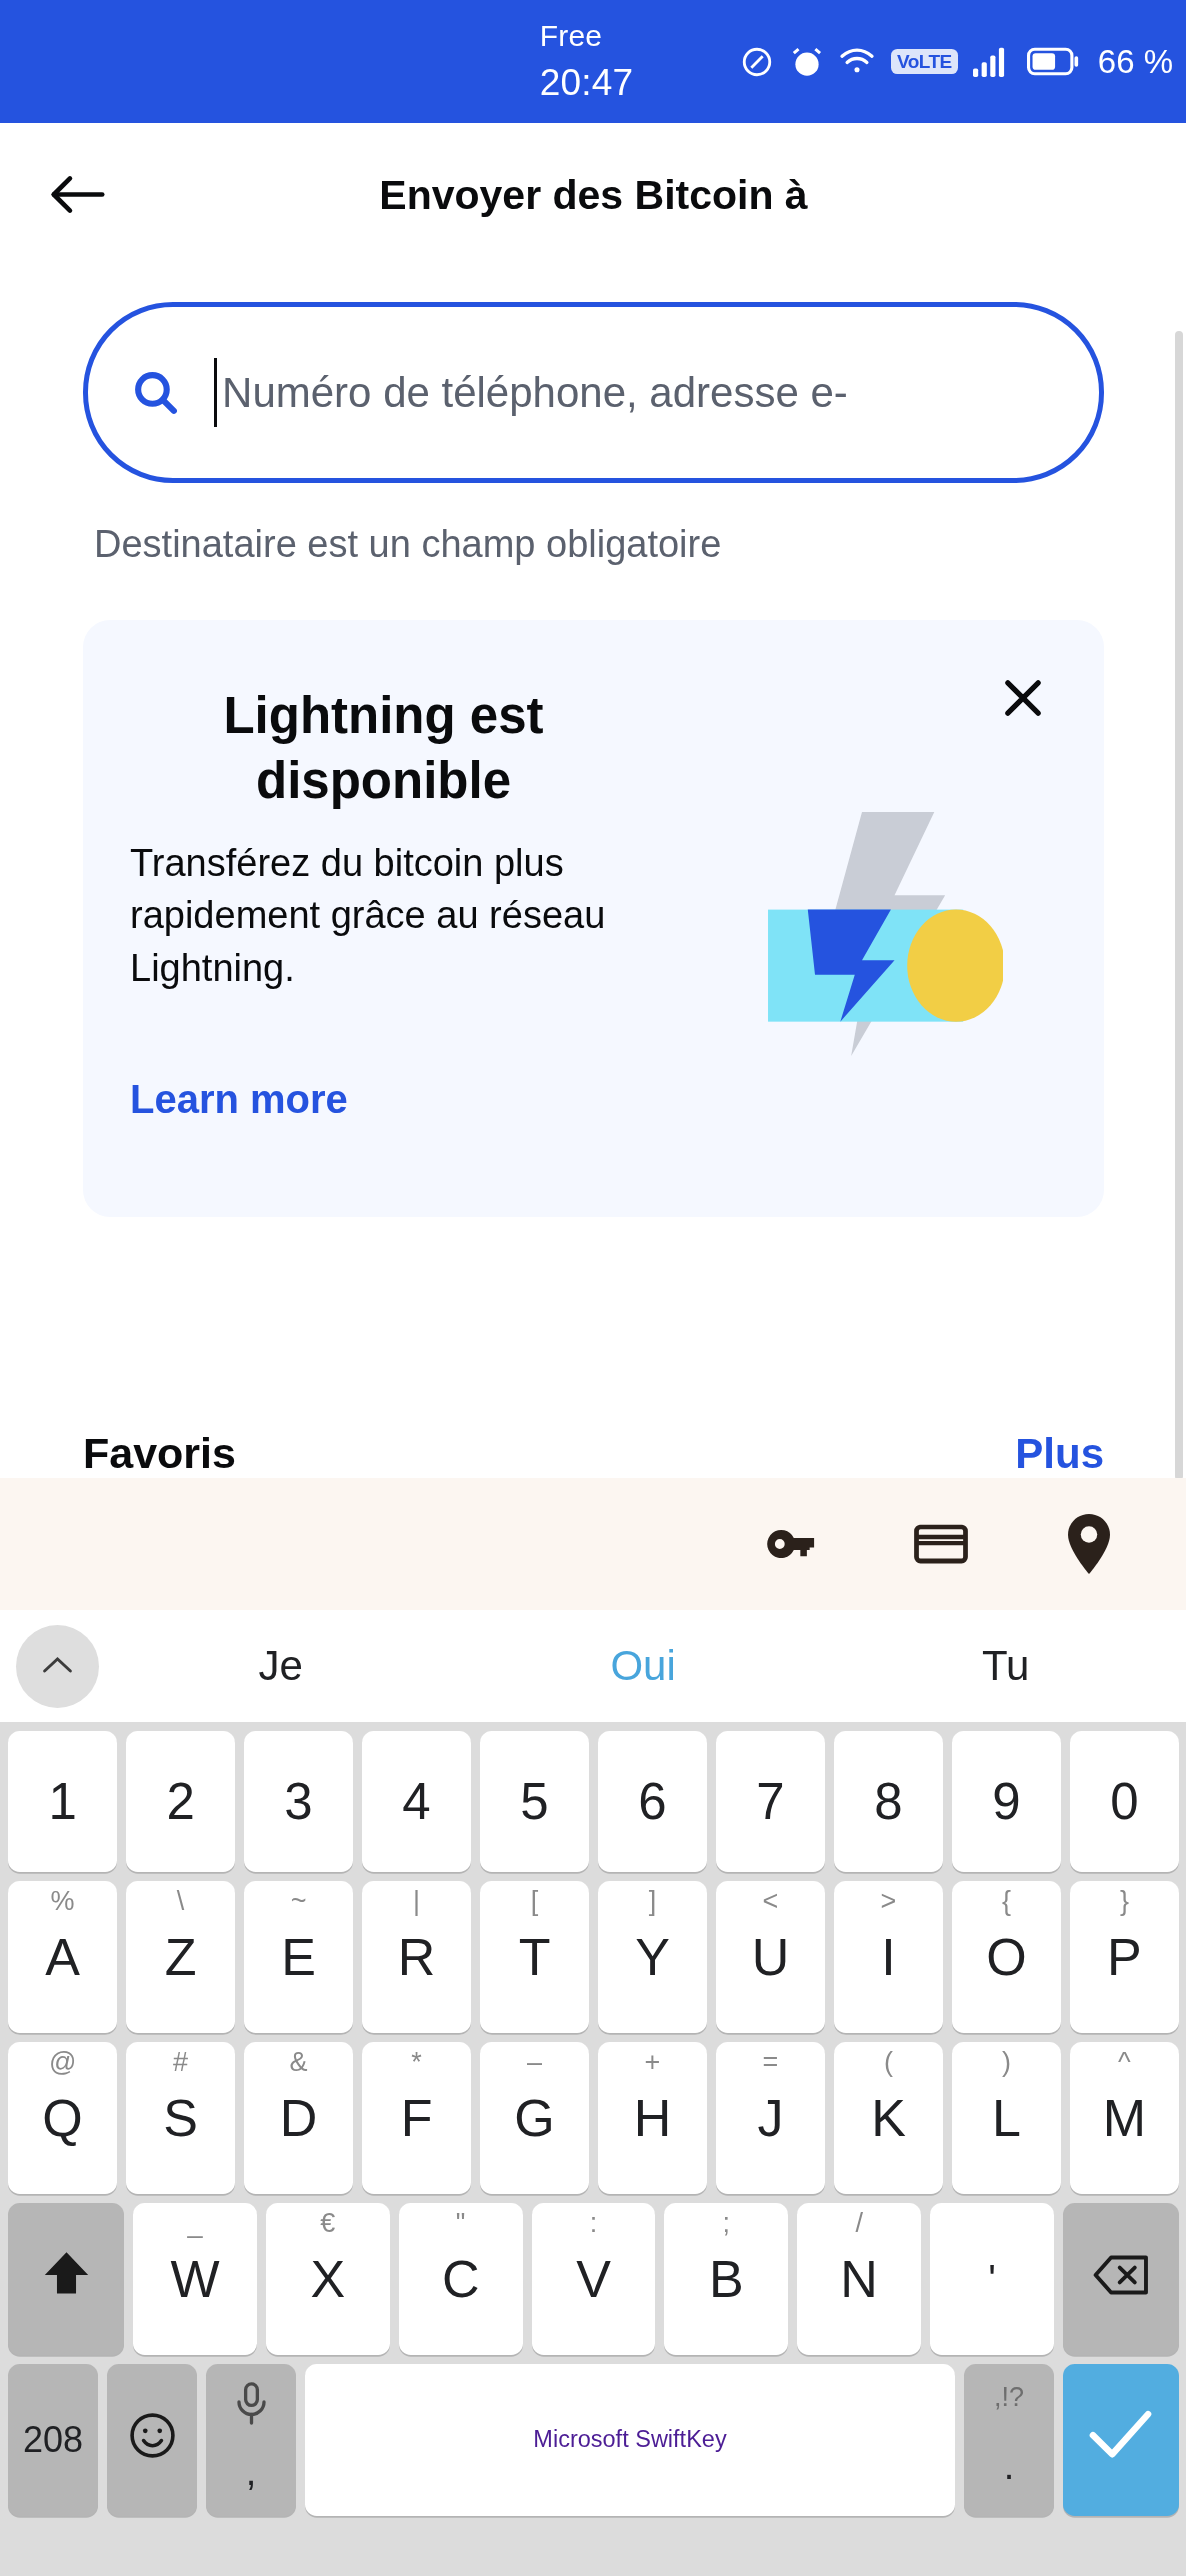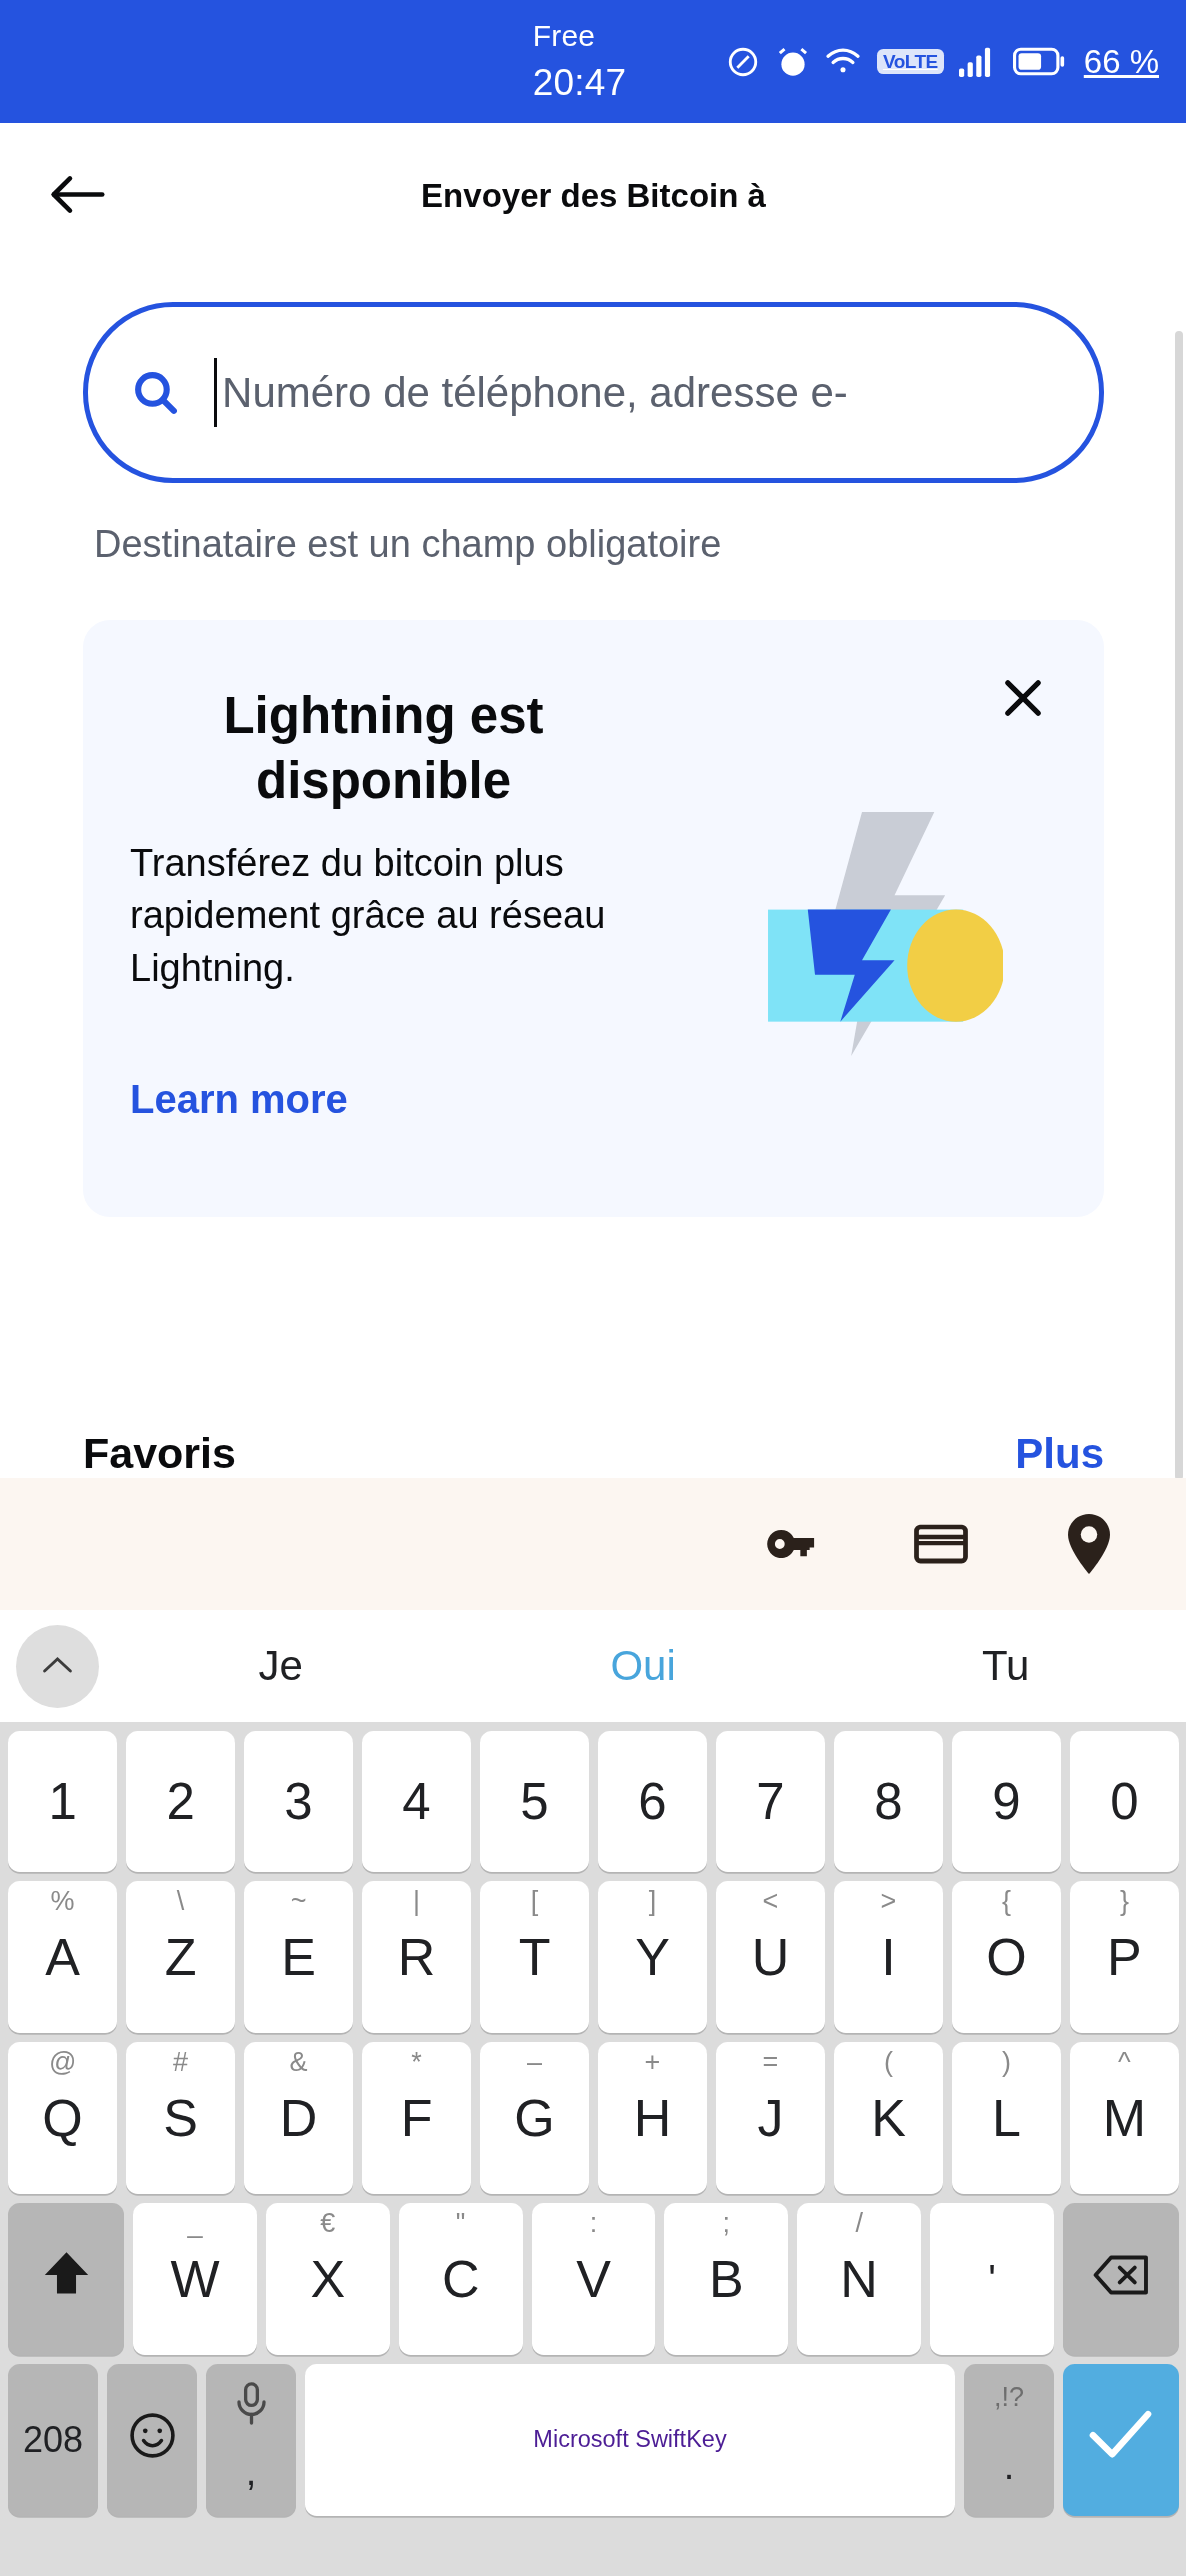--- a/index.html
+++ b/index.html
@@ -19,21 +19,21 @@
   }
   .sb-left { flex: 1; }
   .sb-center {
     display: flex; align-items: baseline; gap: 9px;
     font-size: 33px; letter-spacing: 0.2px; flex-direction: column;
   }
   .sb-carrier { font-size: 30px; }
   .sb-clock { font-size: 37px; }
   .sb-right {
     flex: 1; display: flex; align-items: center; justify-content: flex-end;
-    gap: 15.4px; padding-right: 28px; text-decoration: underline;
+    gap: 15.4px; padding-right: 14px;
   }
   .sb-icon { display: inline-flex; align-items: center; }
   .volte-badge {
     background: #DDE5FA; color: #2553DF; font-weight: bold;
     font-size: 19px; padding: 2.7px 6.3px; border-radius: 6.3px;
     letter-spacing: -0.5px; line-height: 1;
   }
   .sb-batt-text { font-size: 33px; margin-left: 3.6px; }
 
   
@@ -46,21 +46,21 @@
     height: 145px; display: flex; align-items: center;
     position: relative; padding: 0 36px;
   }
   .back-btn {
     width: 83px; height: 83px;
     display: flex; align-items: center; justify-content: center;
     cursor: pointer; background: none; border: none; padding: 0;
   }
   .appbar-title {
     position: absolute; left: 0; right: 0; text-align: center;
-    font-size: 33px; font-weight: bold; color: #0a0b0d;
+    font-size: 41px; font-weight: bold; color: #0a0b0d;
     pointer-events: none;
   }
 
   .search-wrap { padding: 0 83px; margin-top: 34px; }
   .search-field {
     height: 181px; border: 5.4px solid #2553DF; border-radius: 90px;
     display: flex; align-items: center; padding: 12px 43px; background: #fff;
     cursor: text;
   }
   .search-icon { flex: 0 0 auto; margin-right: 34px; display: flex; }

